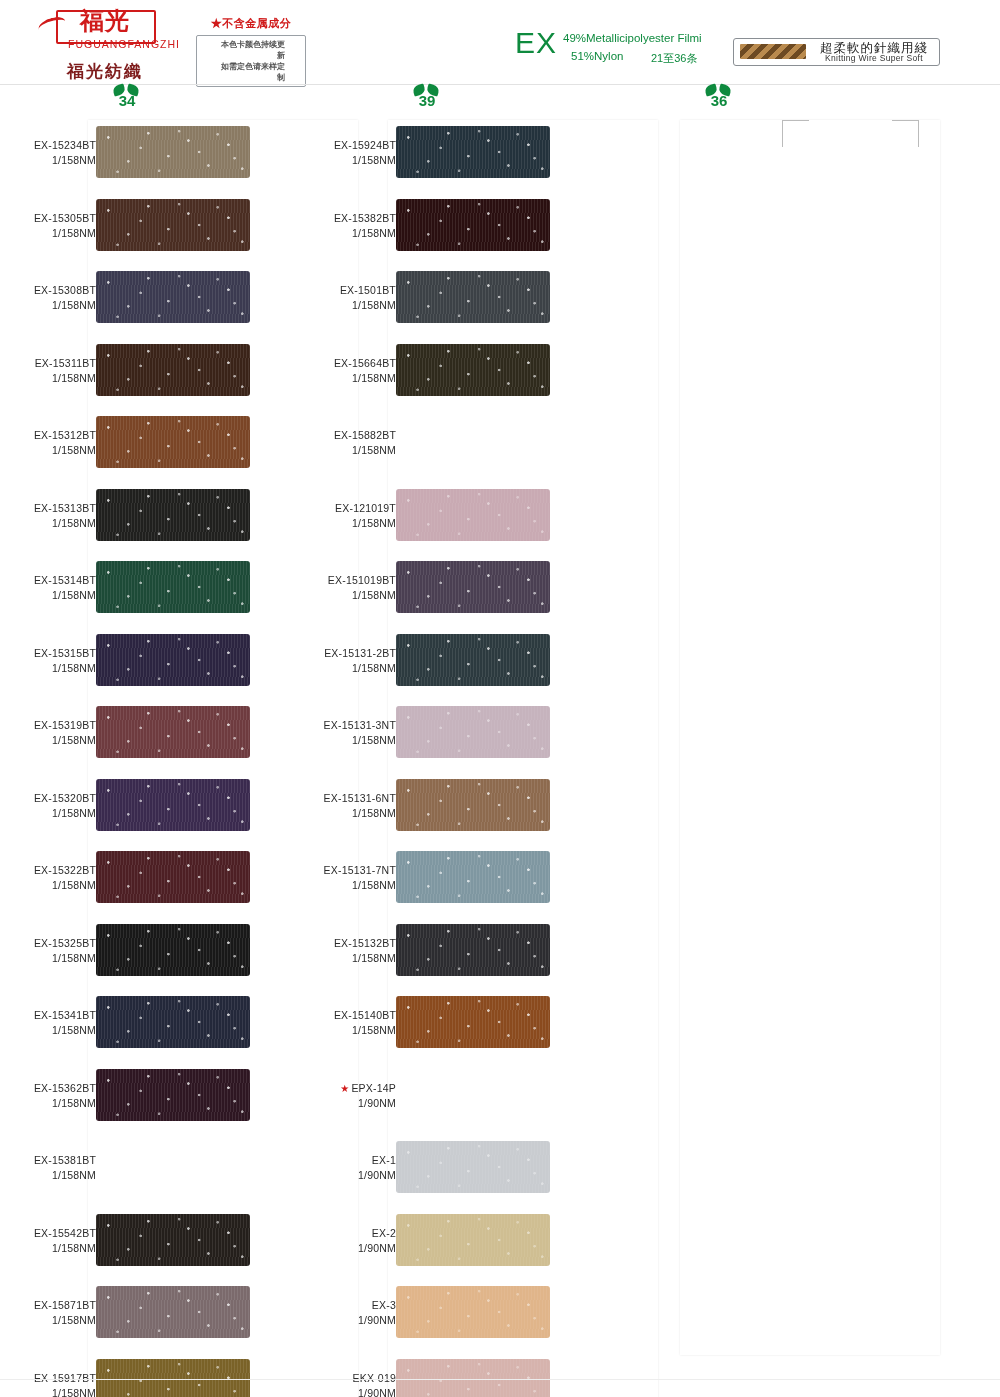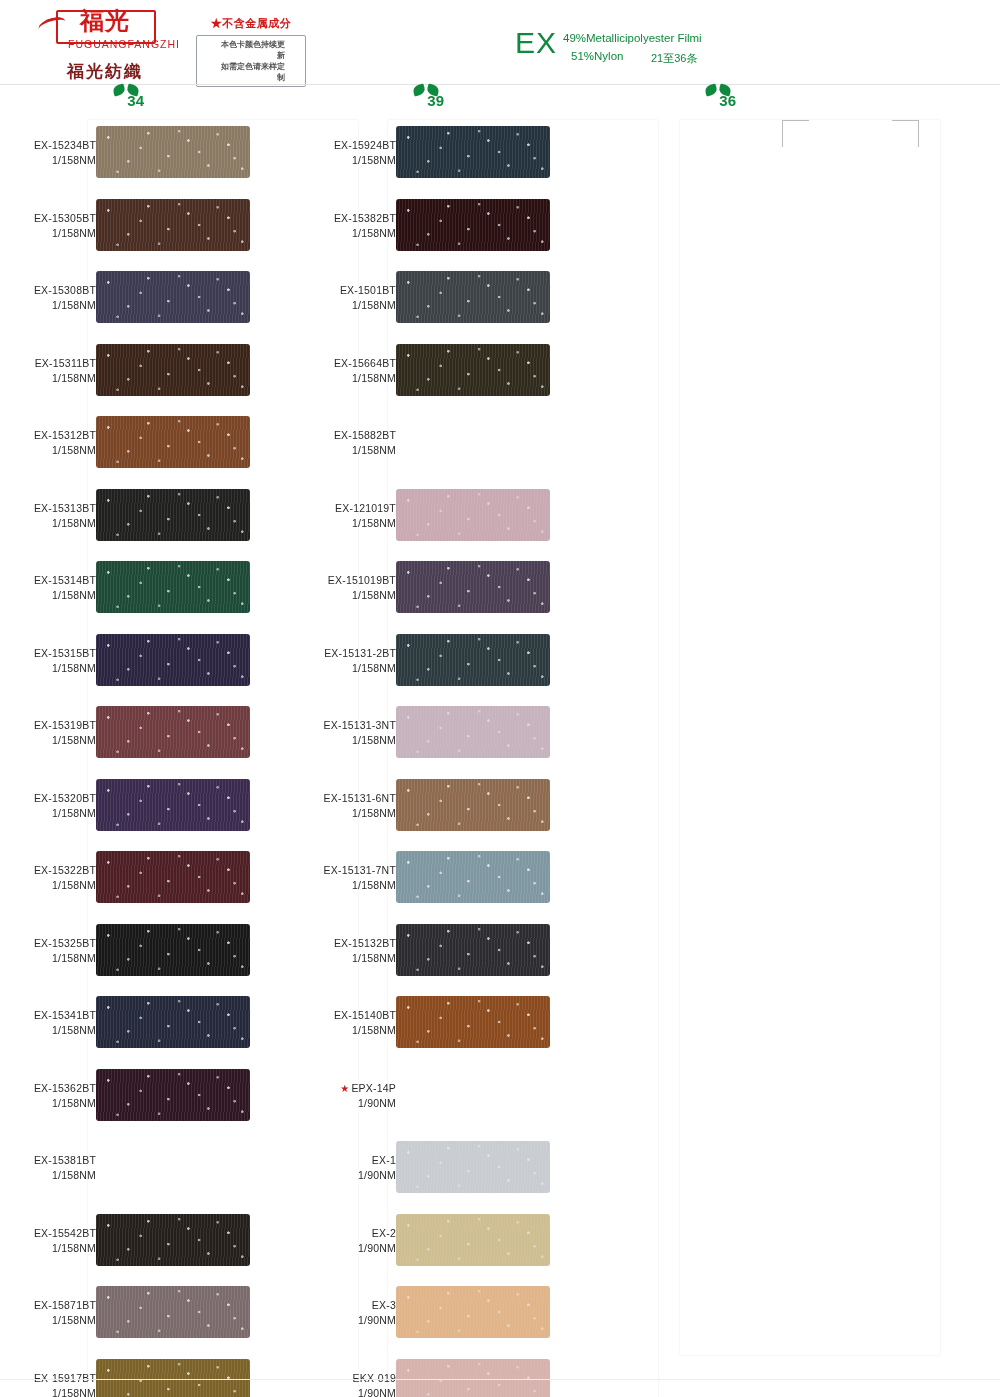--- a/index.html
+++ b/index.html
@@ -82,21 +82,21 @@
   .col{position:absolute;top:88px;}
   .col-1{left:88px;}
   .col-2{left:388px;}
   .col-3{left:680px;}
 
   .page-no{
     position:relative;width:36px;height:28px;margin:0 0 4px 22px;
   }
   .page-no .leaf{
     position:absolute;left:0;top:0;width:34px;height:26px;color:#0e8a3e;
-    font-size:15px;font-weight:bold;text-align:right;line-height:26px;
+    font-size:15px;font-weight:bold;text-align:center;line-height:26px;
   }
   .page-no .leaf:before{
     content:"";position:absolute;left:3px;top:-3px;width:12px;height:10px;
     background:#0e8a3e;border-radius:60% 10% 60% 10%;transform:rotate(-18deg);
   }
   .page-no .leaf:after{
     content:"";position:absolute;left:17px;top:-3px;width:12px;height:10px;
     background:#0e8a3e;border-radius:10% 60% 10% 60%;transform:rotate(18deg);
   }
 
@@ -173,20 +173,25 @@
     </div>
   </div>
 
   <div class="ex-block">
     <div class="ex-title">EX</div>
     <div class="ex-line1">49%Metallicipolyester Filmi</div>
     <div class="ex-line2">51%Nylon</div>
     <div class="ex-range">21至36条</div>
   </div>
 
+  <div class="soft-box">
+    <div class="soft-swatch"></div>
+    <div class="soft-cn">超柔軟的針織用綫</div>
+    <div class="soft-en">Knitting Wire Super Soft</div>
+  </div>
 </div>
 
 <div class="hairline"></div>
 
 <div id="columns-root">
     <div class="col col-1">
       <div class="page-no">
         <div class="leaf">34</div>
       </div>
       <div class="card">

